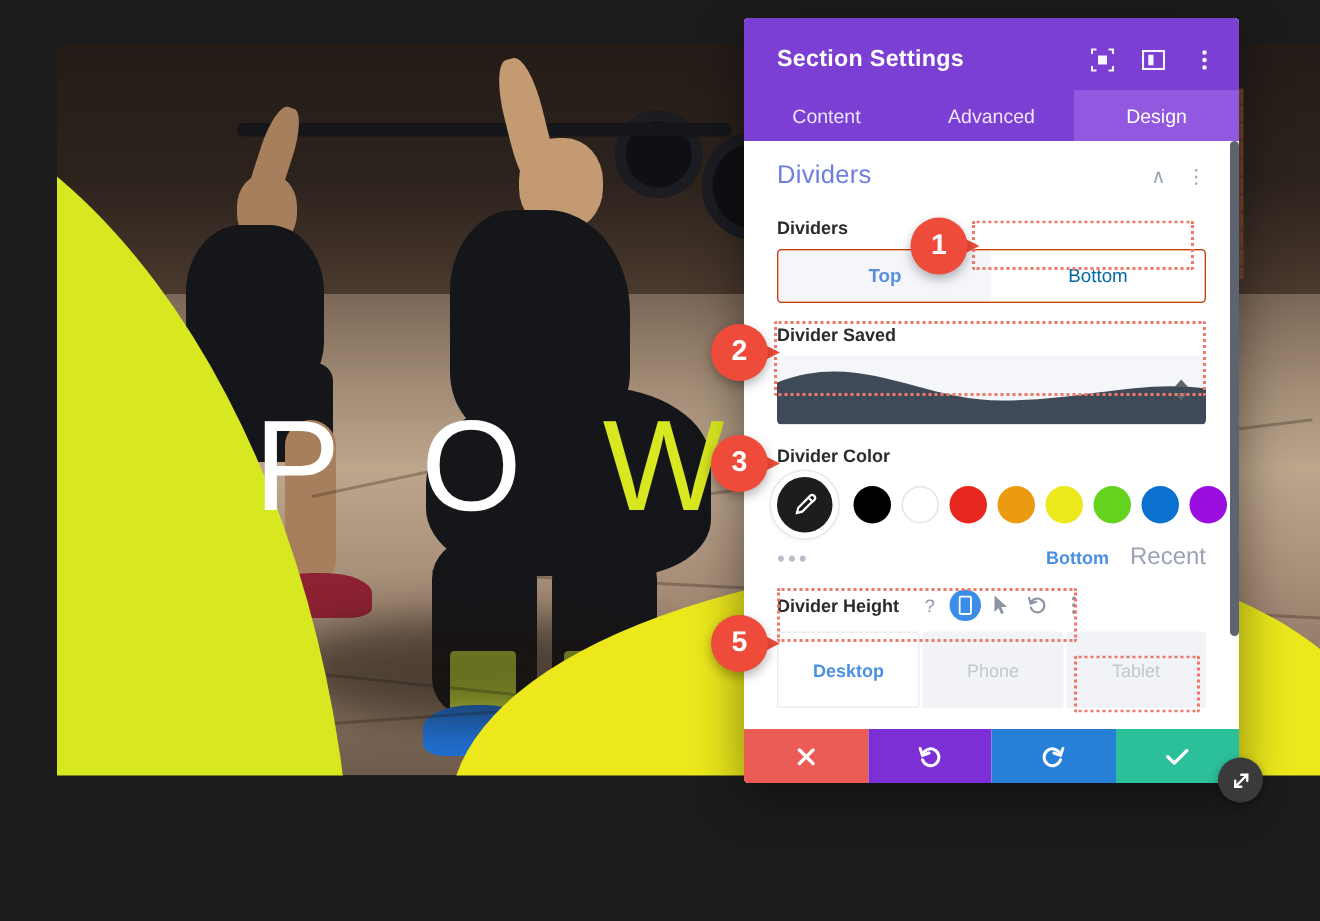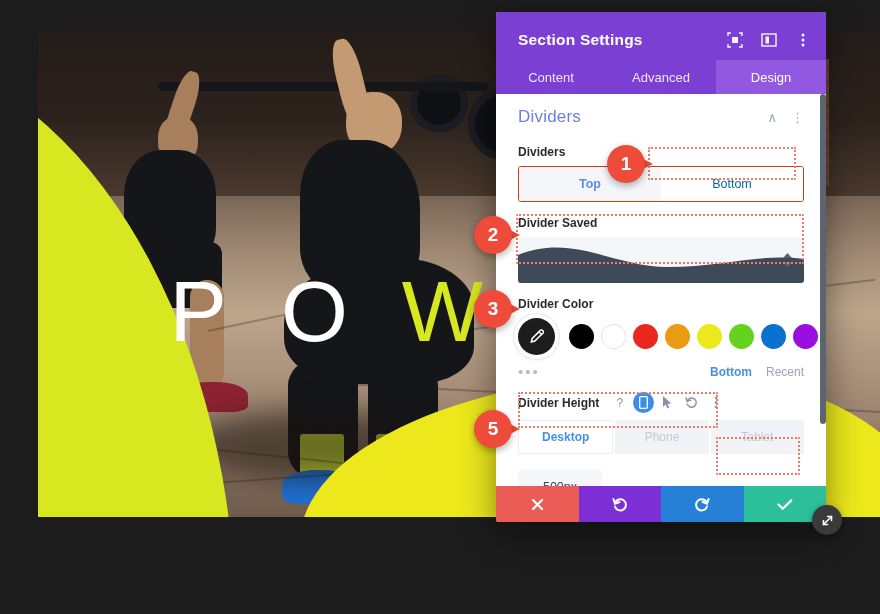--- a/index.html
+++ b/index.html
@@ -156,31 +156,31 @@
     background:#fff; box-shadow:inset 0 0 0 1px #e0e3ea; position:relative; overflow:hidden;
   }
   .sw.none::after {
     content:""; position:absolute; left:-4px; top:11px; width:34px; height:2.5px;
     background:#e8453c; transform:rotate(-45deg);
   }
 
   .sw-row2 { display:flex; align-items:center; margin-top:8px; }
   .dots3 { color:#b6bcc8; font-size:15px; letter-spacing:2px; flex:1; cursor:pointer; }
   .saved { color:#4a90e2; font-size:12px; font-weight:bold; cursor:pointer; margin-right:14px; }
-  .recent { color:#9aa4b5; font-size:12px; cursor:pointer; }
+  .recent { color:#9aa4b5; font-size:16px; cursor:pointer; }
 
   .hrow { display:flex; align-items:center; margin-top:12px; }
   .hrow-label { font-size:12px; font-weight:bold; color:#2b2b2b; margin-right:10px; }
   .rico {
     width:21px; height:21px; border-radius:50%; display:flex; align-items:center; justify-content:center;
     color:#8a93a3; font-size:12px; cursor:pointer; margin-right:3px;
   }
   .rico.on { background:#3b8ee8; color:#fff; }
 
-  .devices { display:flex; height:34px; margin-top:7px; gap:2px; }
+  .devices { display:flex; height:51px; margin-top:7px; gap:2px; }
   .devices > div {
     flex:1; display:flex; align-items:center; justify-content:center;
     font-size:12px; cursor:pointer; border-radius:2px;
   }
   .dev-on  { background:#fff; color:#4a90e2; font-weight:bold; border:1px solid #eceef3; }
   .dev-off { background:#f1f3f7; color:#c2c8d2; }
 
   .slider-row { display:flex; align-items:center; margin-top:16px; gap:12px; }
   .numbox {
     width:84px; height:33px; background:#f4f6fa; border-radius:3px;

